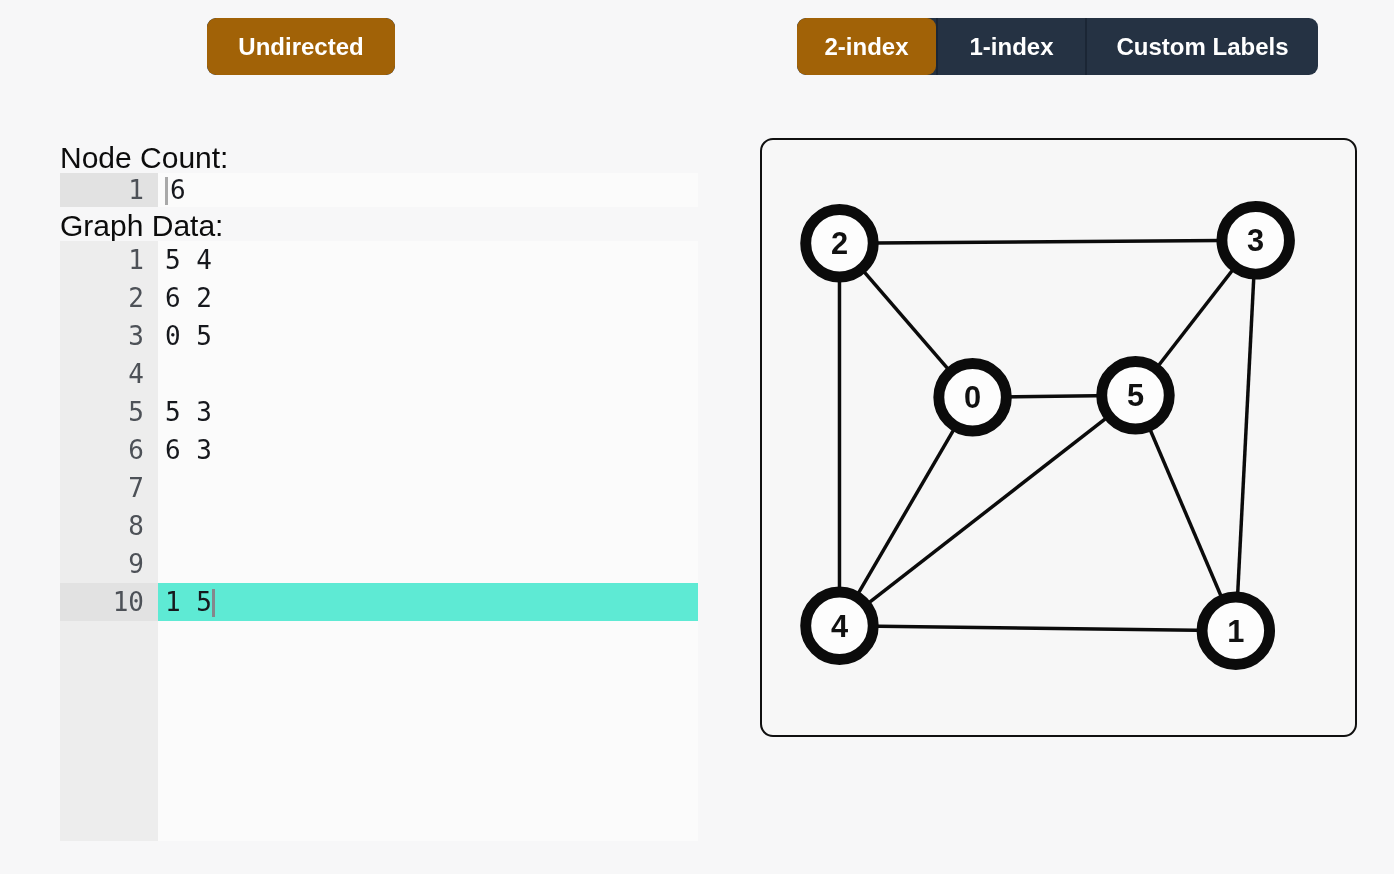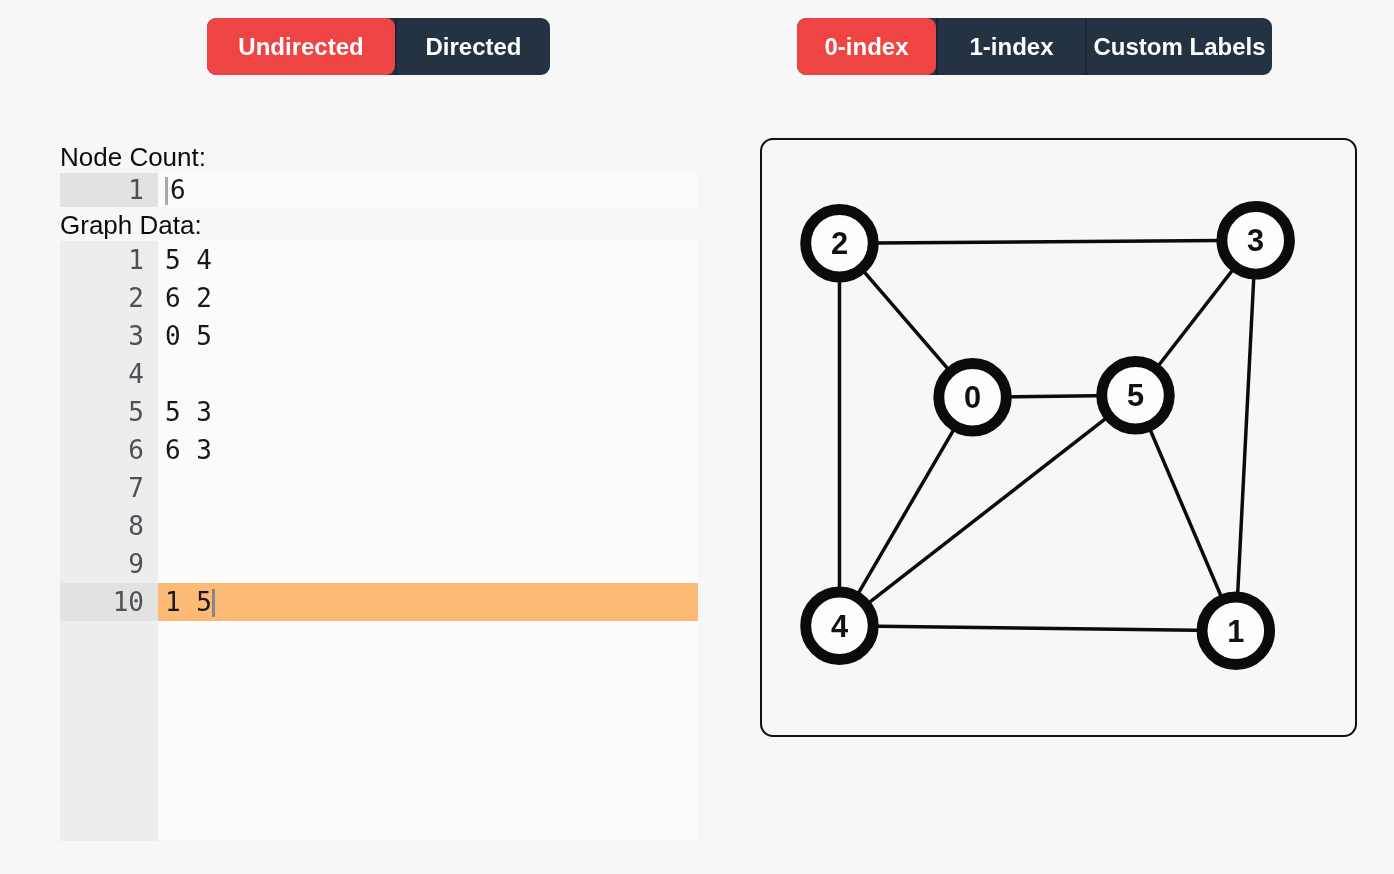--- a/index.html
+++ b/index.html
@@ -16,34 +16,34 @@
     position:absolute; top:18px; height:57px;
     background:#253243; border-radius:9px;
     display:flex; overflow:hidden;
   }
   .seg {
     height:100%; display:flex; align-items:center; justify-content:center;
     color:#ffffff; font-size:24px; font-weight:600;
     cursor:pointer; white-space:nowrap;
   }
   .seg + .seg { border-left:2px solid #1b2635; }
-  .seg.active { background:#ef4444; border-radius:9px; border-left:none; }
+  .seg.active { background:#a16207; border-radius:9px; border-left:none; }
 
   #dir-toggle  { left:207px; }
   #idx-toggle  { left:797px; }
   #dir-toggle .seg:nth-child(1) { width:188px; }
   #dir-toggle .seg:nth-child(2) { width:155px; }
   #idx-toggle .seg:nth-child(1) { width:139px; }
   #idx-toggle .seg:nth-child(2) { width:149px; }
-  #idx-toggle .seg:nth-child(3) { width:187px; }
+  #idx-toggle .seg:nth-child(3) { width:233px; }
 
   
   .editor-label {
     position:absolute; left:60px;
-    font-size:26px; color:#0c0c0c; line-height:31px;
+    font-size:30px; color:#0c0c0c; line-height:31px;
   }
   #node-count-label { top:142px; }
   #graph-data-label { top:210px; }
 
   .code-editor {
     position:absolute; left:60px; width:638px;
     background:#fbfbfb;
     font-family:"DejaVu Sans Mono", monospace;
     font-size:26px; color:#16181d;
   }
@@ -55,21 +55,21 @@
     background:#ededed;
   }
   .ed-line { position:relative; display:flex; height:38px; line-height:38px; }
   #node-count-editor .ed-line { height:34px; line-height:34px; }
   .ln {
     width:98px; flex:0 0 98px; text-align:right; padding-right:14px;
     color:#4d5157; background:#ededed;
   }
   .ed-content { flex:1; padding-left:7px; white-space:pre; }
   .ed-line.active .ln { background:#e2e2e2; }
-  .ed-line.active .ed-content { background:#fdba74; }
+  .ed-line.active .ed-content { background:#5eead4; }
   #node-count-editor .ed-line.active .ed-content { background:transparent; }
 
   .cursor {
     display:inline-block; width:3px; height:28px;
     vertical-align:-6px; background:#85878c;
   }
   .cursor.pre { background:#a9a9a9; margin-right:2px; }
 
   
   #graph-canvas {
@@ -77,25 +77,24 @@
     background:#f7f7f7;
     border:2.5px solid #101010; border-radius:13px;
   }
   #graph-svg { width:100%; height:100%; display:block; }
 </style>
 </head>
 <body>
 
 <div class="seg-toggle" id="dir-toggle">
   <div class="seg active">Undirected</div>
-  <div class="seg">Directed</div>
 </div>
 
 <div class="seg-toggle" id="idx-toggle">
-  <div class="seg active">0-index</div>
+  <div class="seg active">2-index</div>
   <div class="seg">1-index</div>
   <div class="seg">Custom Labels</div>
 </div>
 
 <div class="editor-label" id="node-count-label">Node Count:</div>
 <div class="code-editor" id="node-count-editor">
     <div class="gutter-bg"></div>
     <div class="ed-line active">
       <span class="ln">1</span>
       <span class="ed-content"><span class="cursor pre"></span>6</span>

